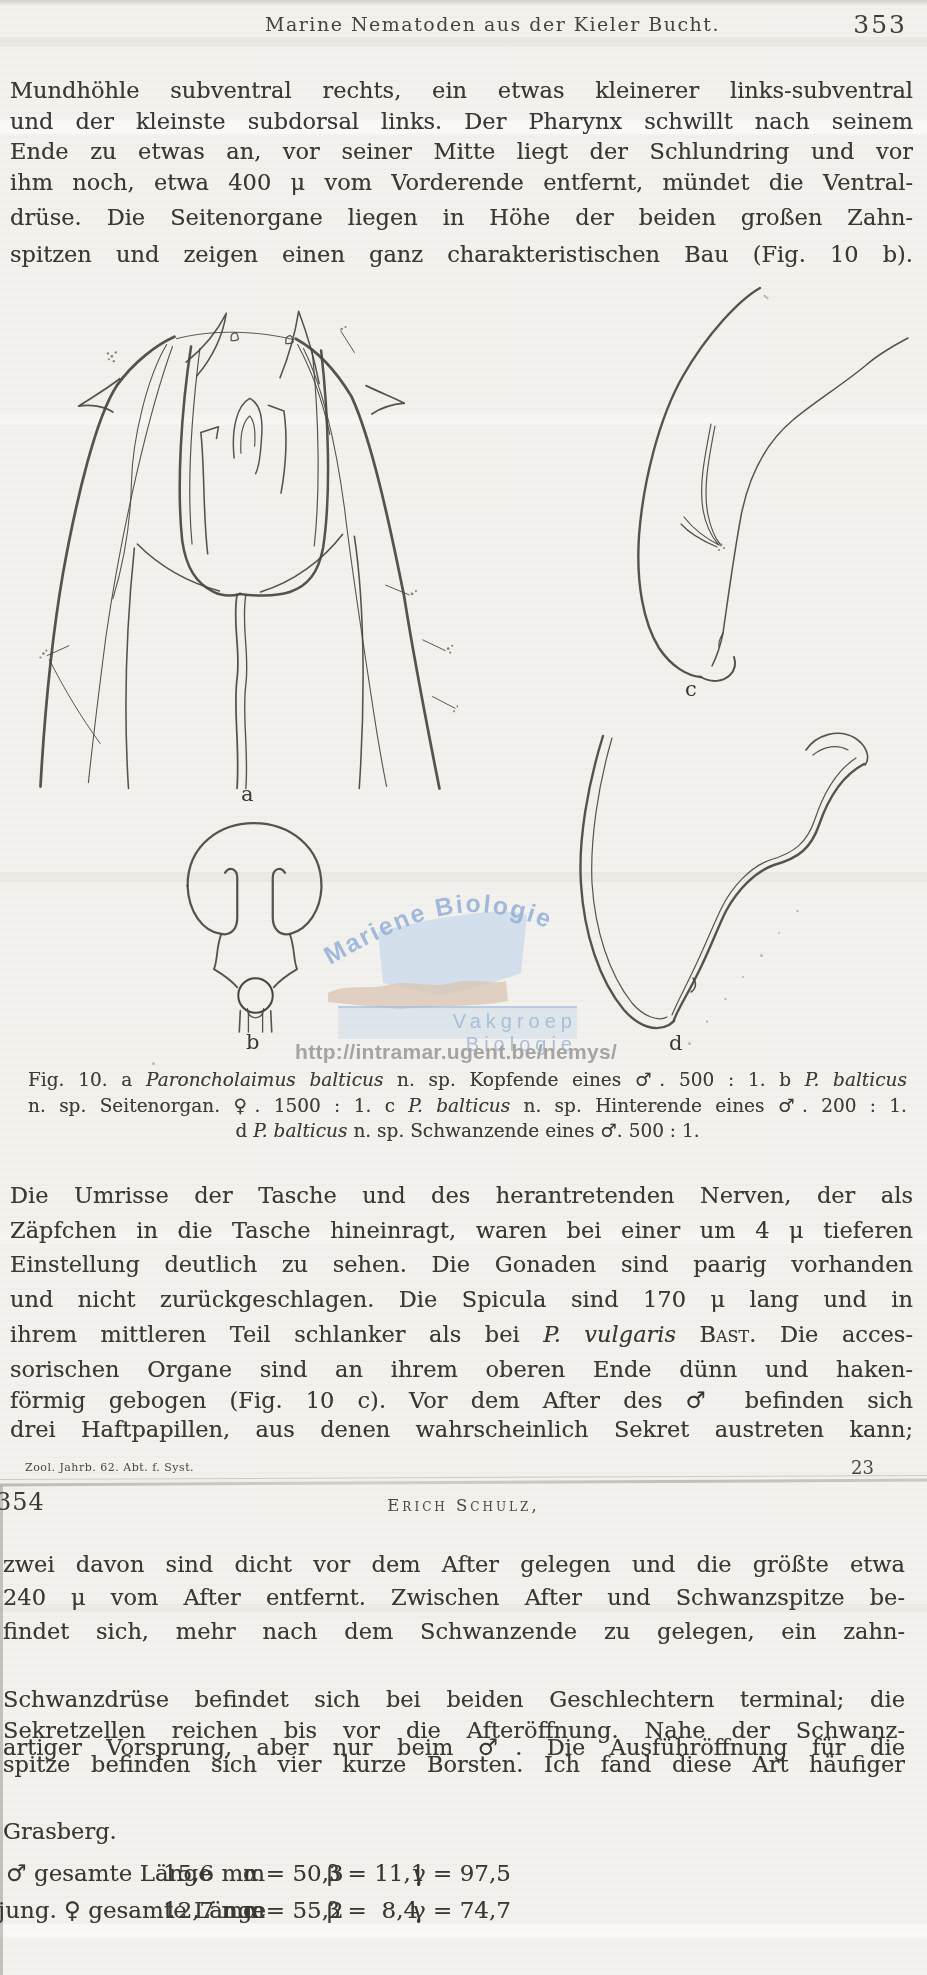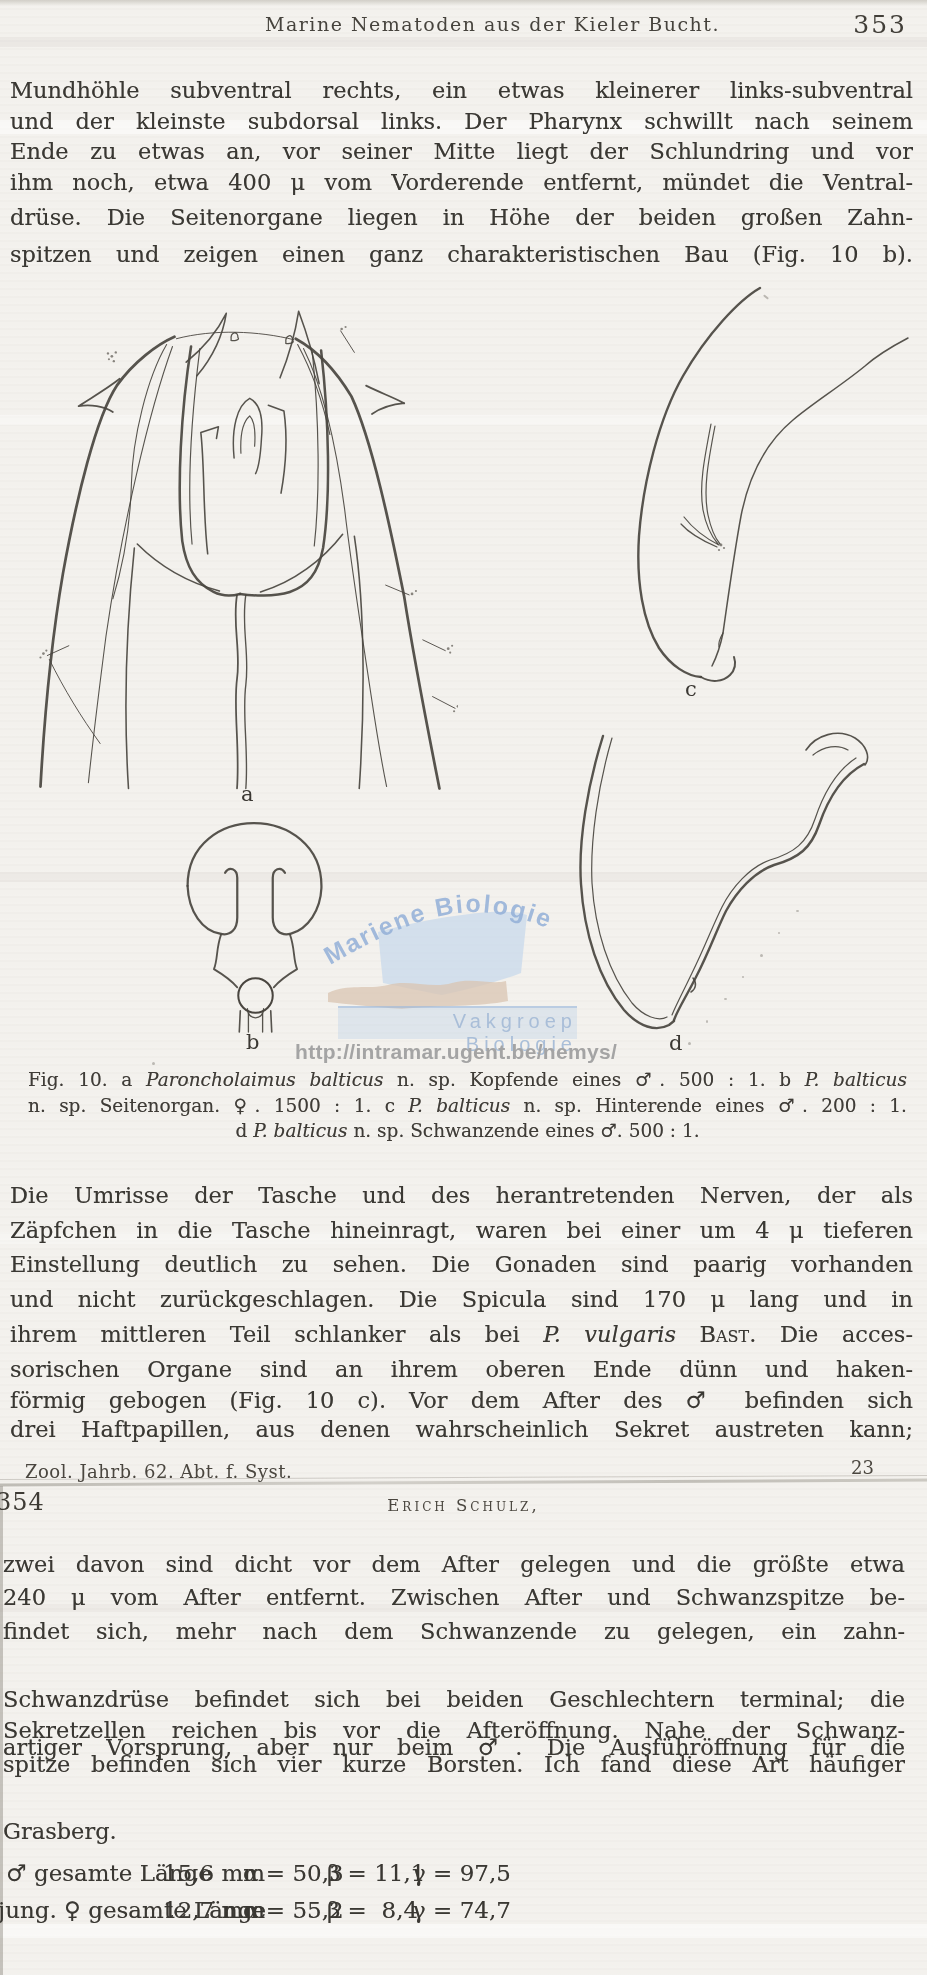--- a/index.html
+++ b/index.html
@@ -32,21 +32,21 @@
   svg.fig circle.ring{fill:none;stroke:#49453f;}
 
   .wm-url{position:absolute;top:1040px;left:295px;font-family:"Liberation Sans",sans-serif;
           font-weight:bold;font-size:21px;color:var(--url_gray,#a4a4a4);letter-spacing:.3px;}
   .wm-band{position:absolute;top:1006px;left:338px;width:239px;height:31px;
            background:rgba(183,206,233,.35);border-top:2px solid rgba(150,180,215,.5);}
   .wm-band-text{position:absolute;top:1010px;left:338px;width:239px;text-align:right;
            font-family:"Liberation Sans",sans-serif;font-size:20px;letter-spacing:5px;
            color:var(--band_text,#a9bed8);}
 
-  .foot{position:absolute;top:1461px;left:25px;font-size:18px;letter-spacing:.5px;color:#4a463f;}
+  .foot{position:absolute;top:1461px;left:25px;font-size:11px;letter-spacing:.5px;color:#4a463f;}
   .footnum{position:absolute;top:1457px;left:851px;font-size:18px;color:#4a463f;}
   .junct1{position:absolute;top:1477px;left:0;width:100%;height:1px;background:rgba(150,146,138,.4);transform:rotate(-.25deg);}
   .junct2{position:absolute;top:1481px;left:0;width:100%;height:3px;opacity:.7;transform:rotate(-.3deg);
           background:linear-gradient(90deg,#a8a59d,#c4c1ba 40%,#aeaba3 75%,#bcb9b1);}
   .pg354{position:absolute;top:1488px;left:-4px;font-size:24px;letter-spacing:1px;color:#3e3b35;}
   .rt354{position:absolute;top:1496px;left:0;right:0;text-align:center;font-size:16.5px;
          font-variant:small-caps;letter-spacing:3px;color:#4a463f;}
 
   .mrow{position:absolute;left:0;right:12px;height:30px;font-size:23px;color:var(--ink,#3a3833);text-align:center;}
   .mcell{position:absolute;white-space:pre;text-shadow:0 0 .6px rgba(58,54,48,.45);}

